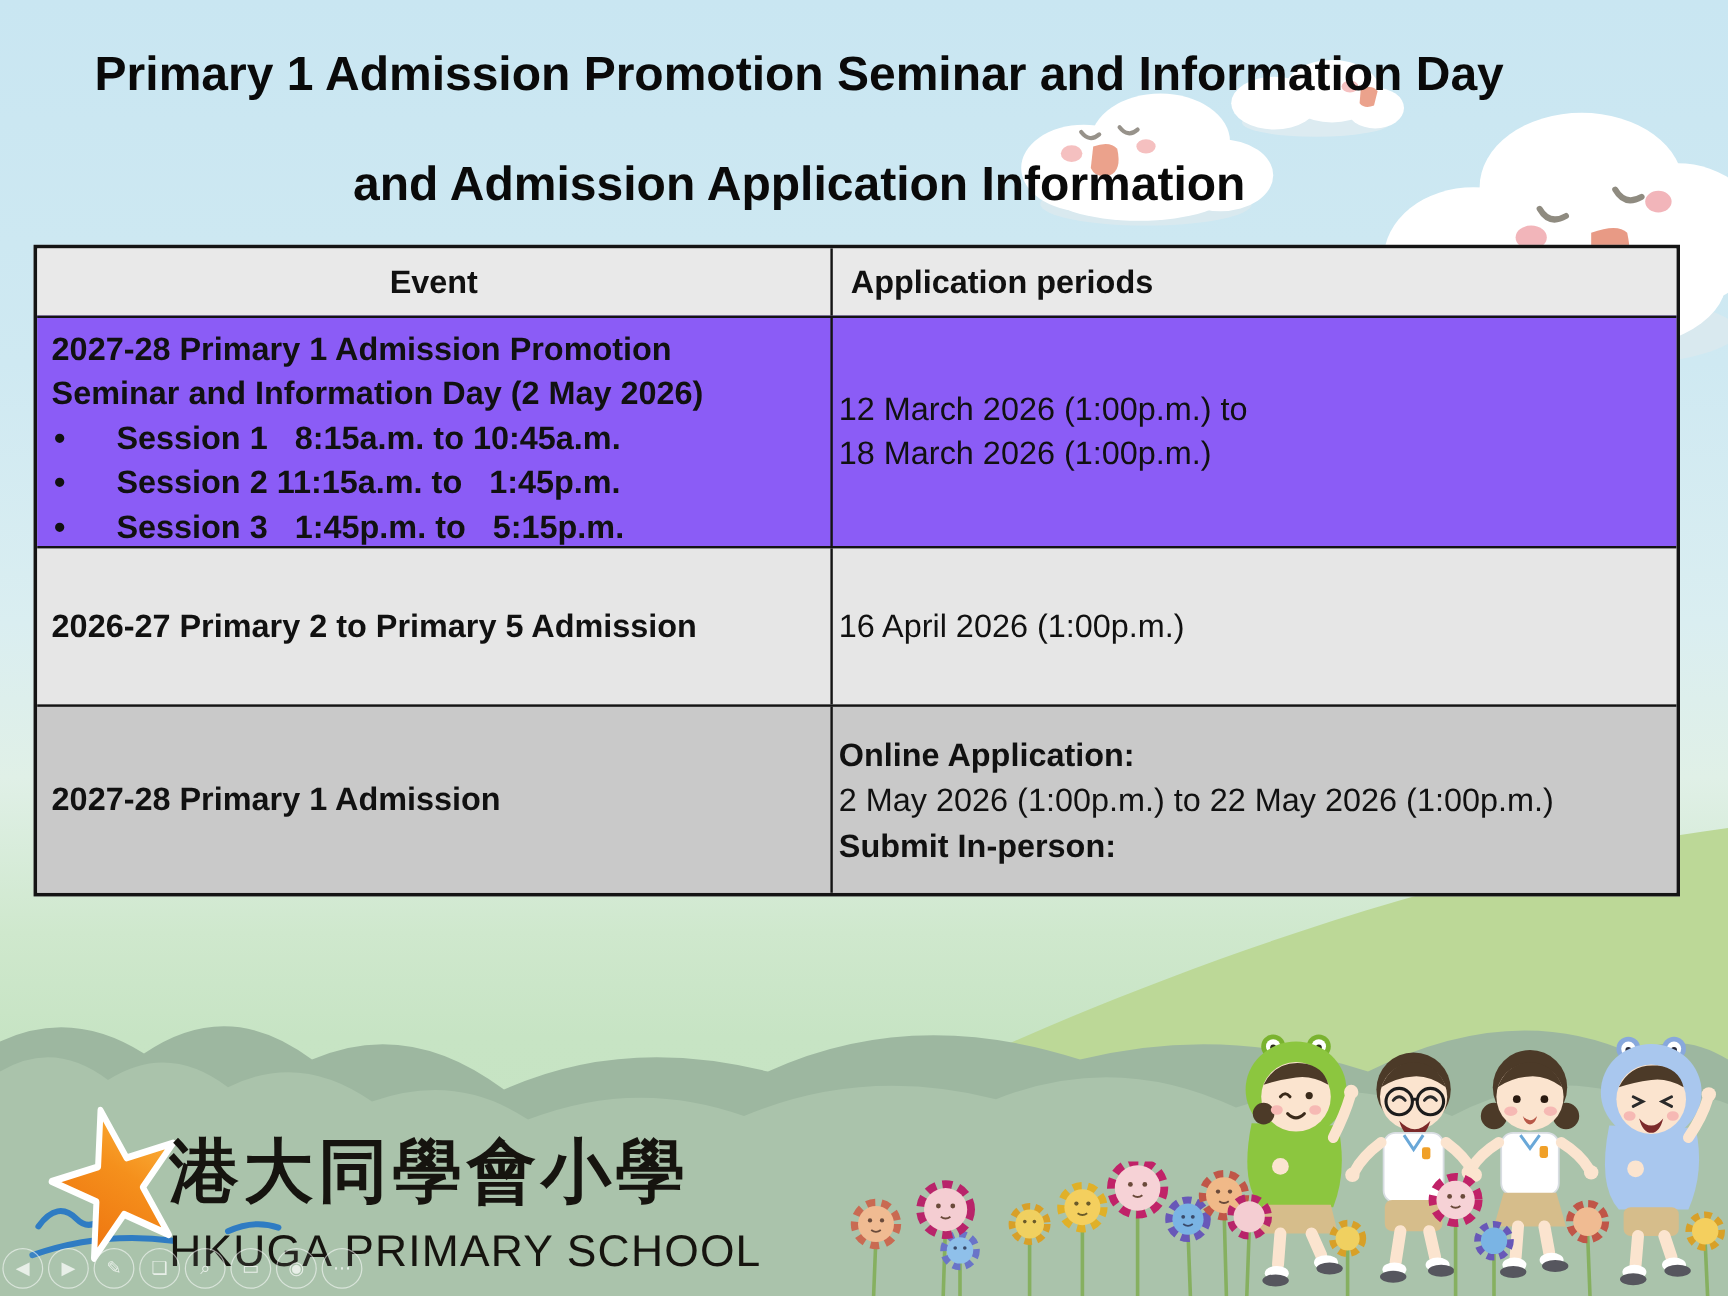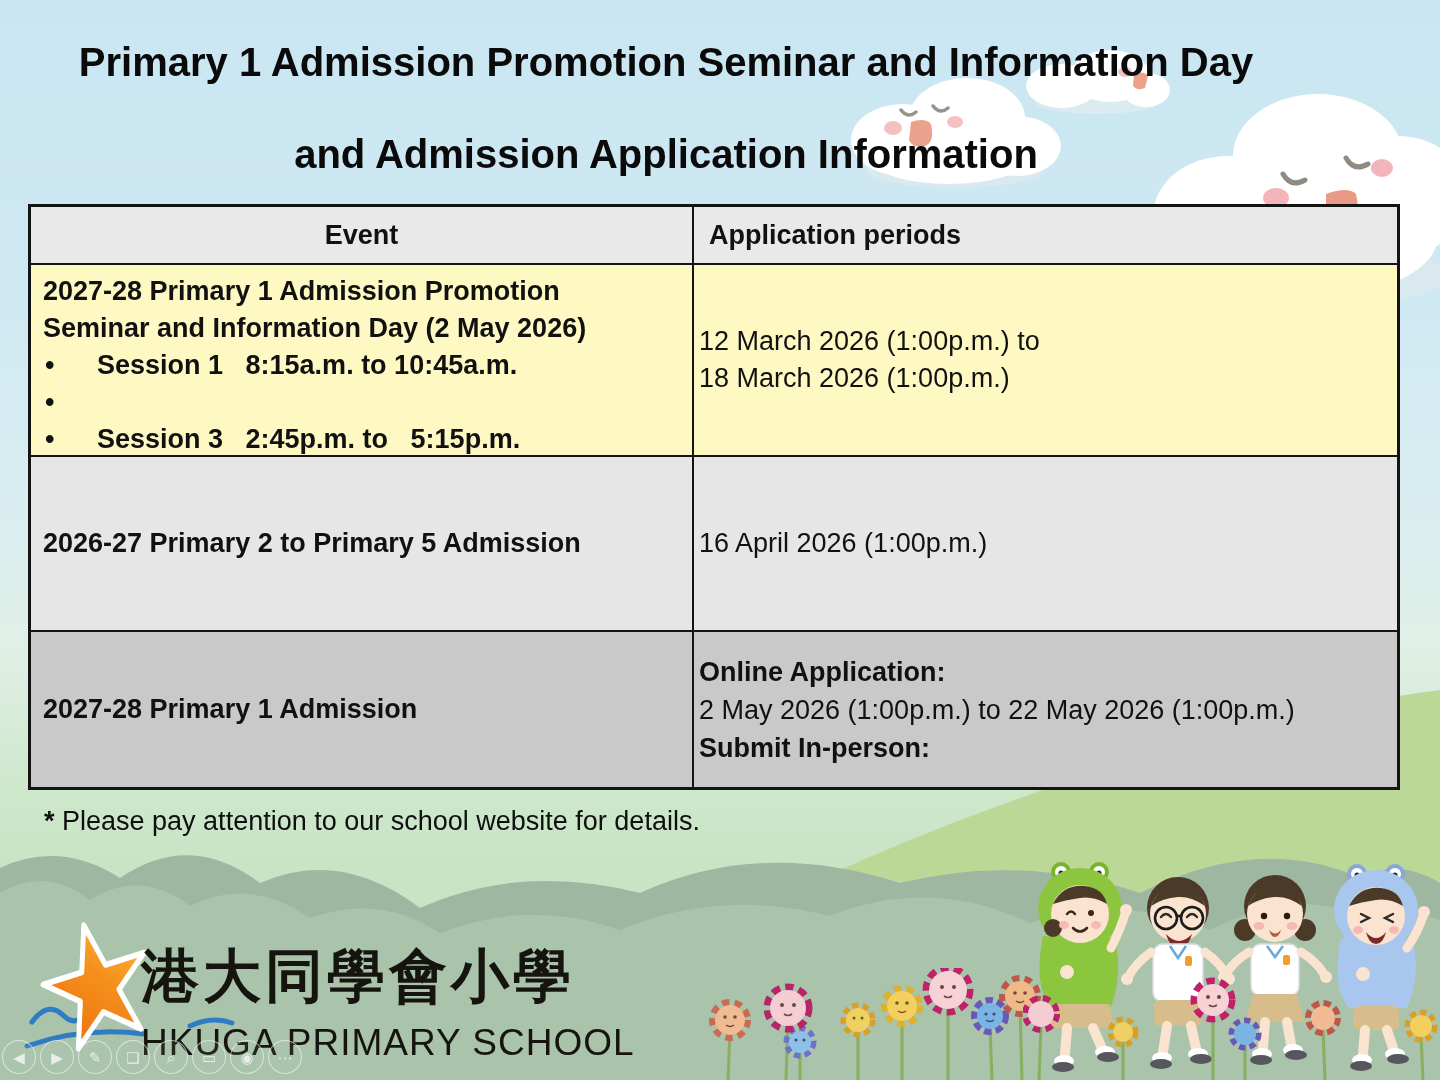--- a/index.html
+++ b/index.html
@@ -20,22 +20,22 @@
               border:3px solid #141414;background:#c9c9c9;font-size:27px;box-sizing:border-box;}
   .trow{display:flex;border-top:2px solid #141414;box-sizing:border-box;}
   .trow:first-child{border-top:none;}
   .cell{box-sizing:border-box;}
   .cell-event{width:663px;border-right:2px solid #141414;}
   .cell-period{flex:1;}
   .row-header{height:56px;background:#e9e9e9;}
   .row-header .cell{display:flex;align-items:center;font-weight:bold;}
   .row-header .cell-event{justify-content:center;}
   .row-header .cell-period{padding-left:15px;}
-  .row-1{height:192px;background:#fef9c3;}
-  .row-2{height:175px;background:#e6e6e6;}
+  .row-1{height:192px;background:#8b5cf6;}
+  .row-2{height:132px;background:#e6e6e6;}
   .row-3{height:157px;background:#c9c9c9;}
   .line{line-height:37px;white-space:pre;}
   .bold{font-weight:bold;}
   .row-1 .cell-event{padding:8px 6px 0 12px;}
   .bullet-line{display:flex;line-height:37px;padding-left:2px;}
   .bullet-glyph{width:52px;font-weight:bold;}
   .vcenter{display:flex;flex-direction:column;justify-content:center;}
   .row-1 .cell-period,.row-2 .cell-period,.row-3 .cell-period{padding-left:5px;}
   .row-2 .cell-event,.row-3 .cell-event{padding-left:12px;justify-content:center;}
   .row-3 .cell-period .line{line-height:38px;}
@@ -127,24 +127,25 @@
     <div class="trow row-1">
       <div class="cell cell-event">
         <div class="line bold">2027-28 Primary 1 Admission Promotion</div>
         <div class="line bold">Seminar and Information Day (2 May 2026)</div>
         <div class="bullet-line bold">
           <span class="bullet-glyph">•</span>
           <span class="line">Session 1   8:15a.m. to 10:45a.m.</span>
         </div>
         <div class="bullet-line bold">
           <span class="bullet-glyph">•</span>
+          <span class="line">Session 2 11:15a.m. to   1:45p.m.</span>
         </div>
         <div class="bullet-line bold">
           <span class="bullet-glyph">•</span>
-          <span class="line">Session 3   2:45p.m. to   5:15p.m.</span>
+          <span class="line">Session 3   1:45p.m. to   5:15p.m.</span>
         </div>
       </div>
       <div class="cell cell-period vcenter">
         <div class="line">12 March 2026 (1:00p.m.) to</div>
         <div class="line">18 March 2026 (1:00p.m.)</div>
       </div>
     </div>
 
     <div class="trow row-2">
       <div class="cell cell-event vcenter">
@@ -160,21 +161,20 @@
         <div class="line bold">2027-28 Primary 1 Admission</div>
       </div>
       <div class="cell cell-period vcenter">
         <div class="line bold">Online Application:</div>
         <div class="line">2 May 2026 (1:00p.m.) to 22 May 2026 (1:00p.m.)</div>
         <div class="line bold">Submit In-person:</div>
       </div>
     </div>
   </div>
 
-  <div class="footnote"><span class="bold">*</span><span> Please pay attention to our school website for details.</span></div>
 
   <svg class="logo-star" width="225" height="164" viewBox="0 0 225 164">
     <defs>
       <linearGradient id="starGrad" x1="0" y1="1" x2="1" y2="0">
         <stop offset="0" stop-color="#ec6d0c"></stop>
         <stop offset="0.55" stop-color="#f5901c"></stop>
         <stop offset="1" stop-color="#fdc14a"></stop>
       </linearGradient>
     </defs>
     <g stroke="#2f7cc3" stroke-width="5" fill="none" stroke-linecap="round">

